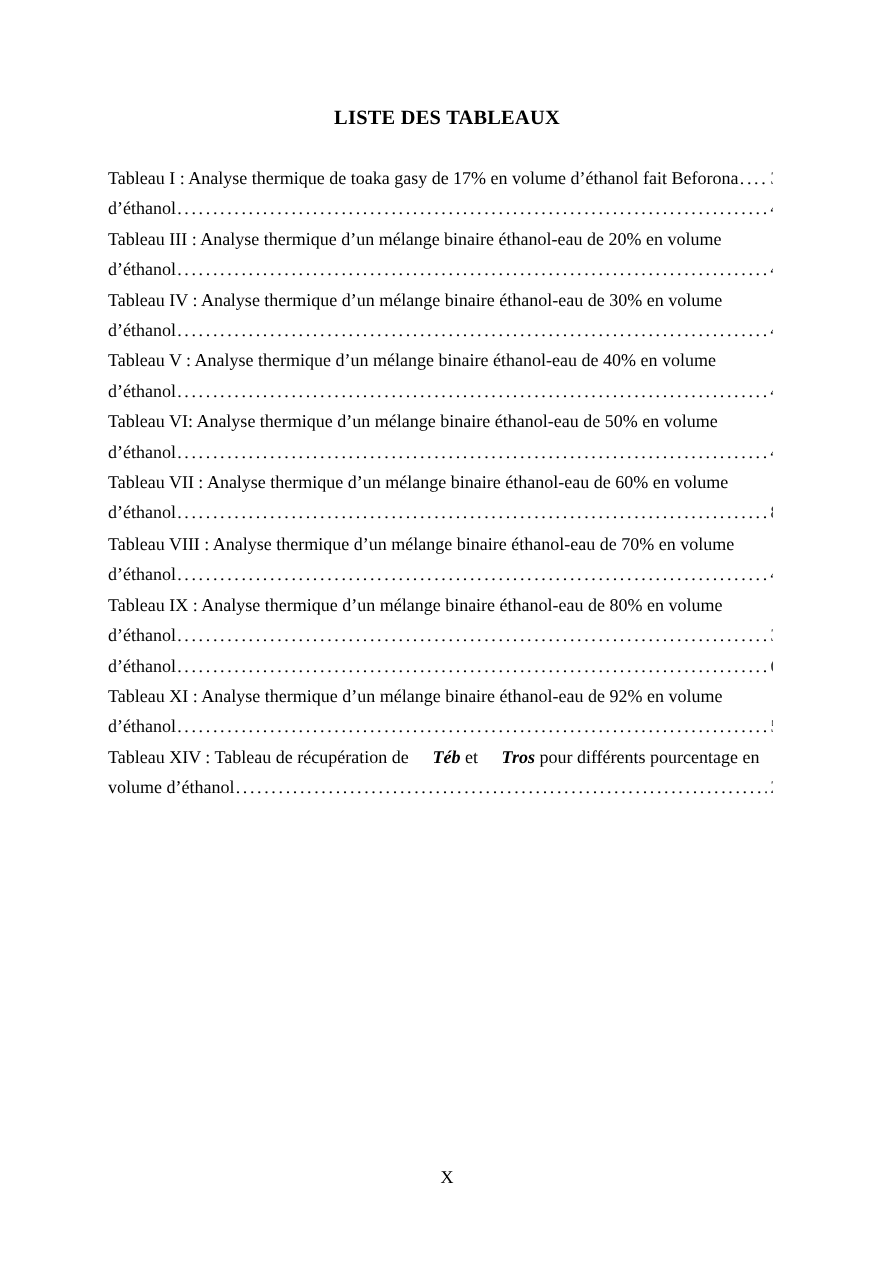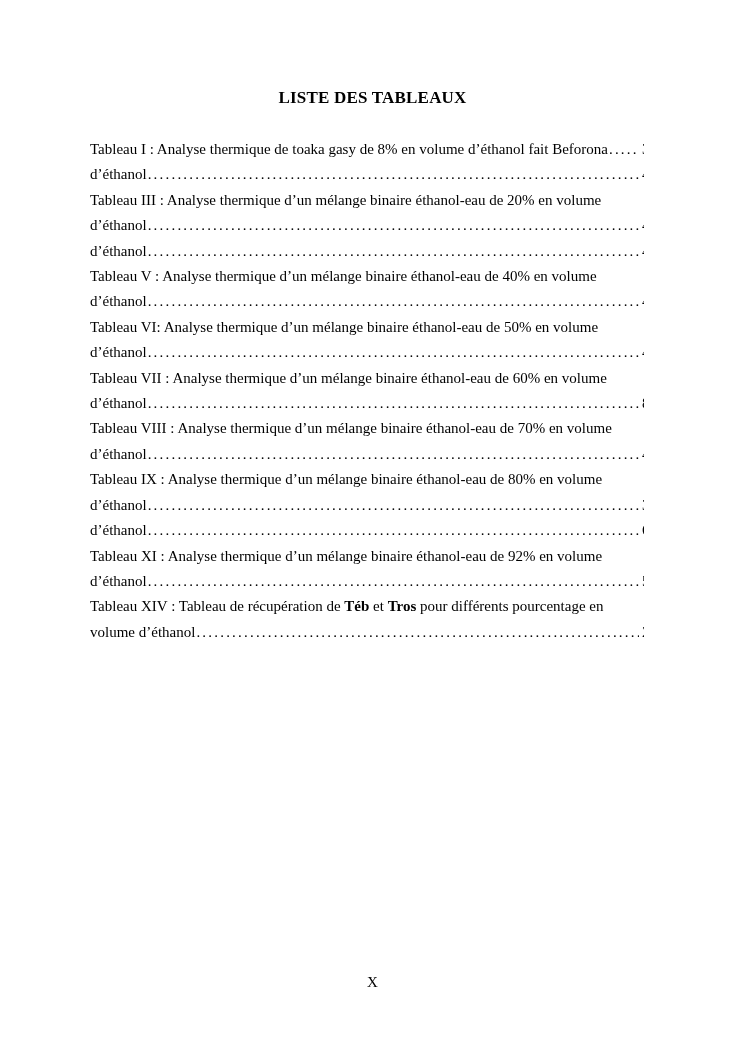--- a/index.html
+++ b/index.html
@@ -55,61 +55,64 @@
   .leader::after {
     content: "..........................................................................................................................................................................................................";
     letter-spacing: 2.2px;
   }
   .pagenum {
     flex: 0 0 auto;
     text-align: center;
   }
   .math {
     font-weight: bold;
+    font-style: italic;
+    margin-left: 16px;
   }
   .footer-pagenum {
     position: absolute;
     top: 972px;
     left: 0;
     width: 745px;
     text-align: center;
     font-size: 15px;
     line-height: 20px;
   }
 </style>
 </head>
 <body>
 
 <div class="page">
   <div class="doc-title">LISTE DES TABLEAUX</div>
 
   <div class="toc" id="toc-list">
       <div class="toc-entry">
         <div class="toc-line last">
-          <span class="toc-text"><span>Tableau I : Analyse thermique de toaka gasy de 8% en volume d’éthanol fait Beforona</span></span>
+          <span class="toc-text"><span>Tableau I : Analyse thermique de toaka gasy de 17% en volume d’éthanol fait Beforona</span></span>
           <span class="leader"></span>
           <span class="pagenum">37</span>
         </div>
       </div>
       <div class="toc-entry">
         <div class="toc-line last">
           <span class="toc-text"><span>d’éthanol</span></span>
           <span class="leader"></span>
           <span class="pagenum">40</span>
         </div>
       </div>
       <div class="toc-entry">
         <div class="toc-line"><span class="toc-text"><span>Tableau III : Analyse thermique d’un mélange binaire éthanol-eau de 20% en volume</span></span></div>
         <div class="toc-line last">
           <span class="toc-text"><span>d’éthanol</span></span>
           <span class="leader"></span>
           <span class="pagenum">41</span>
         </div>
       </div>
       <div class="toc-entry">
+        <div class="toc-line"><span class="toc-text"><span>Tableau IV : Analyse thermique d’un mélange binaire éthanol-eau de 30% en volume</span></span></div>
         <div class="toc-line last">
           <span class="toc-text"><span>d’éthanol</span></span>
           <span class="leader"></span>
           <span class="pagenum">42</span>
         </div>
       </div>
       <div class="toc-entry">
         <div class="toc-line"><span class="toc-text"><span>Tableau V : Analyse thermique d’un mélange binaire éthanol-eau de 40% en volume</span></span></div>
         <div class="toc-line last">
           <span class="toc-text"><span>d’éthanol</span></span>

